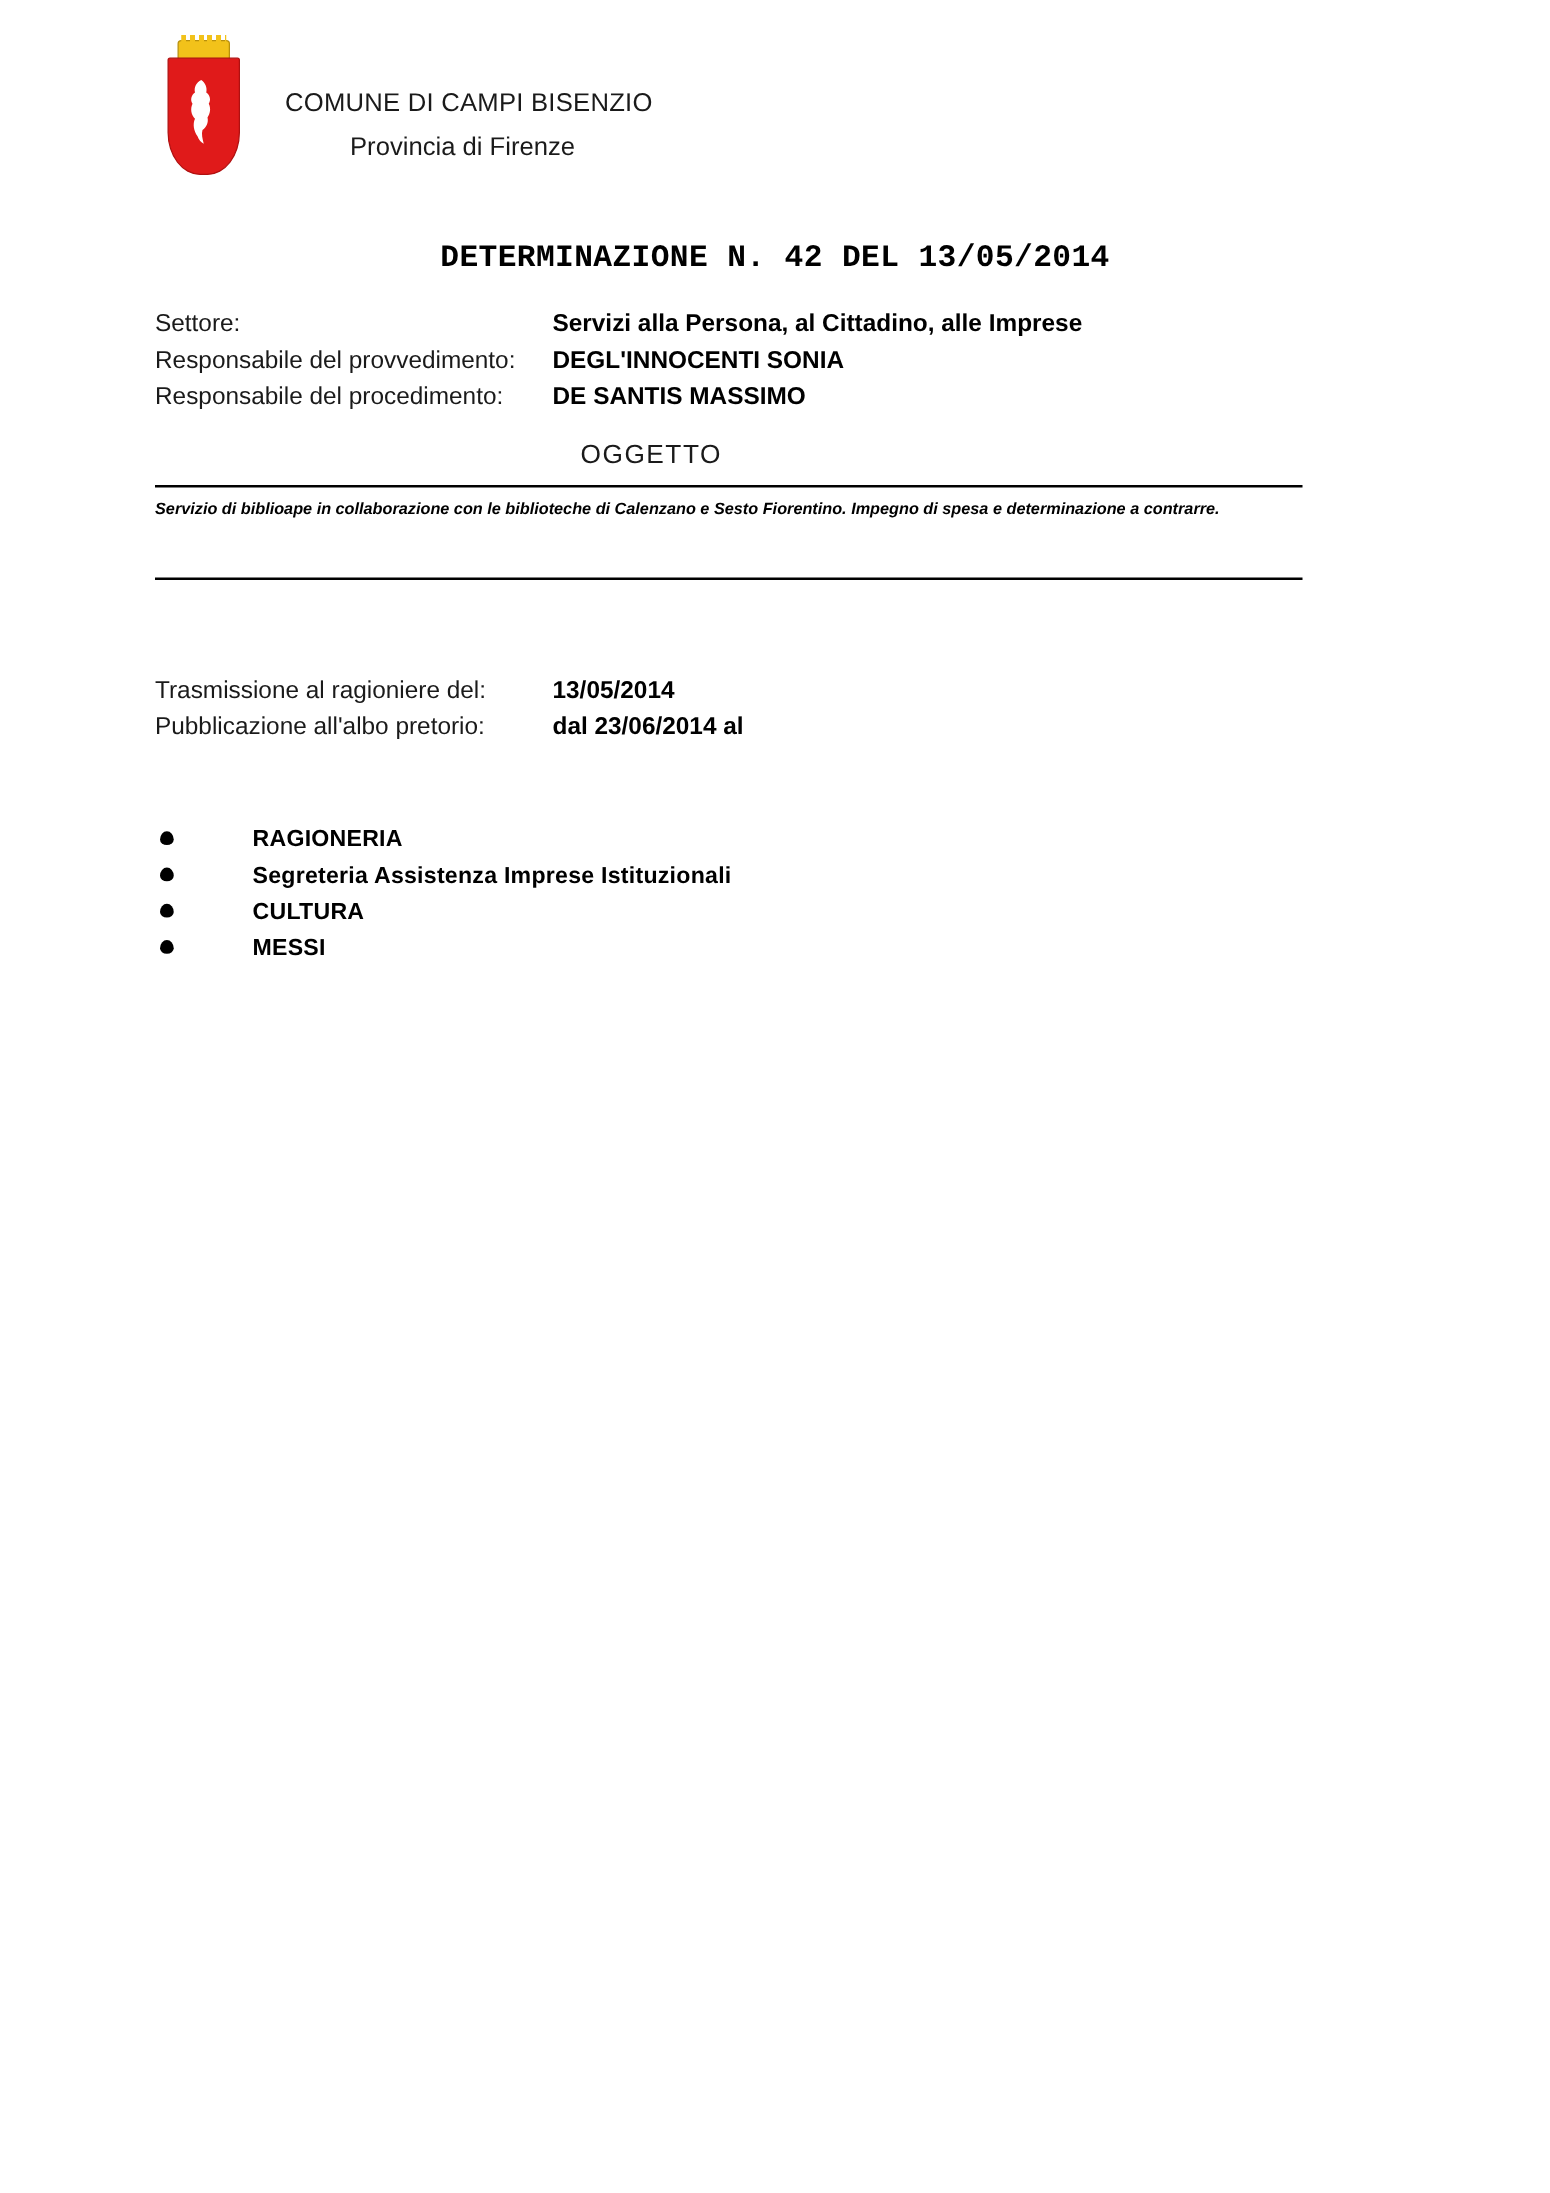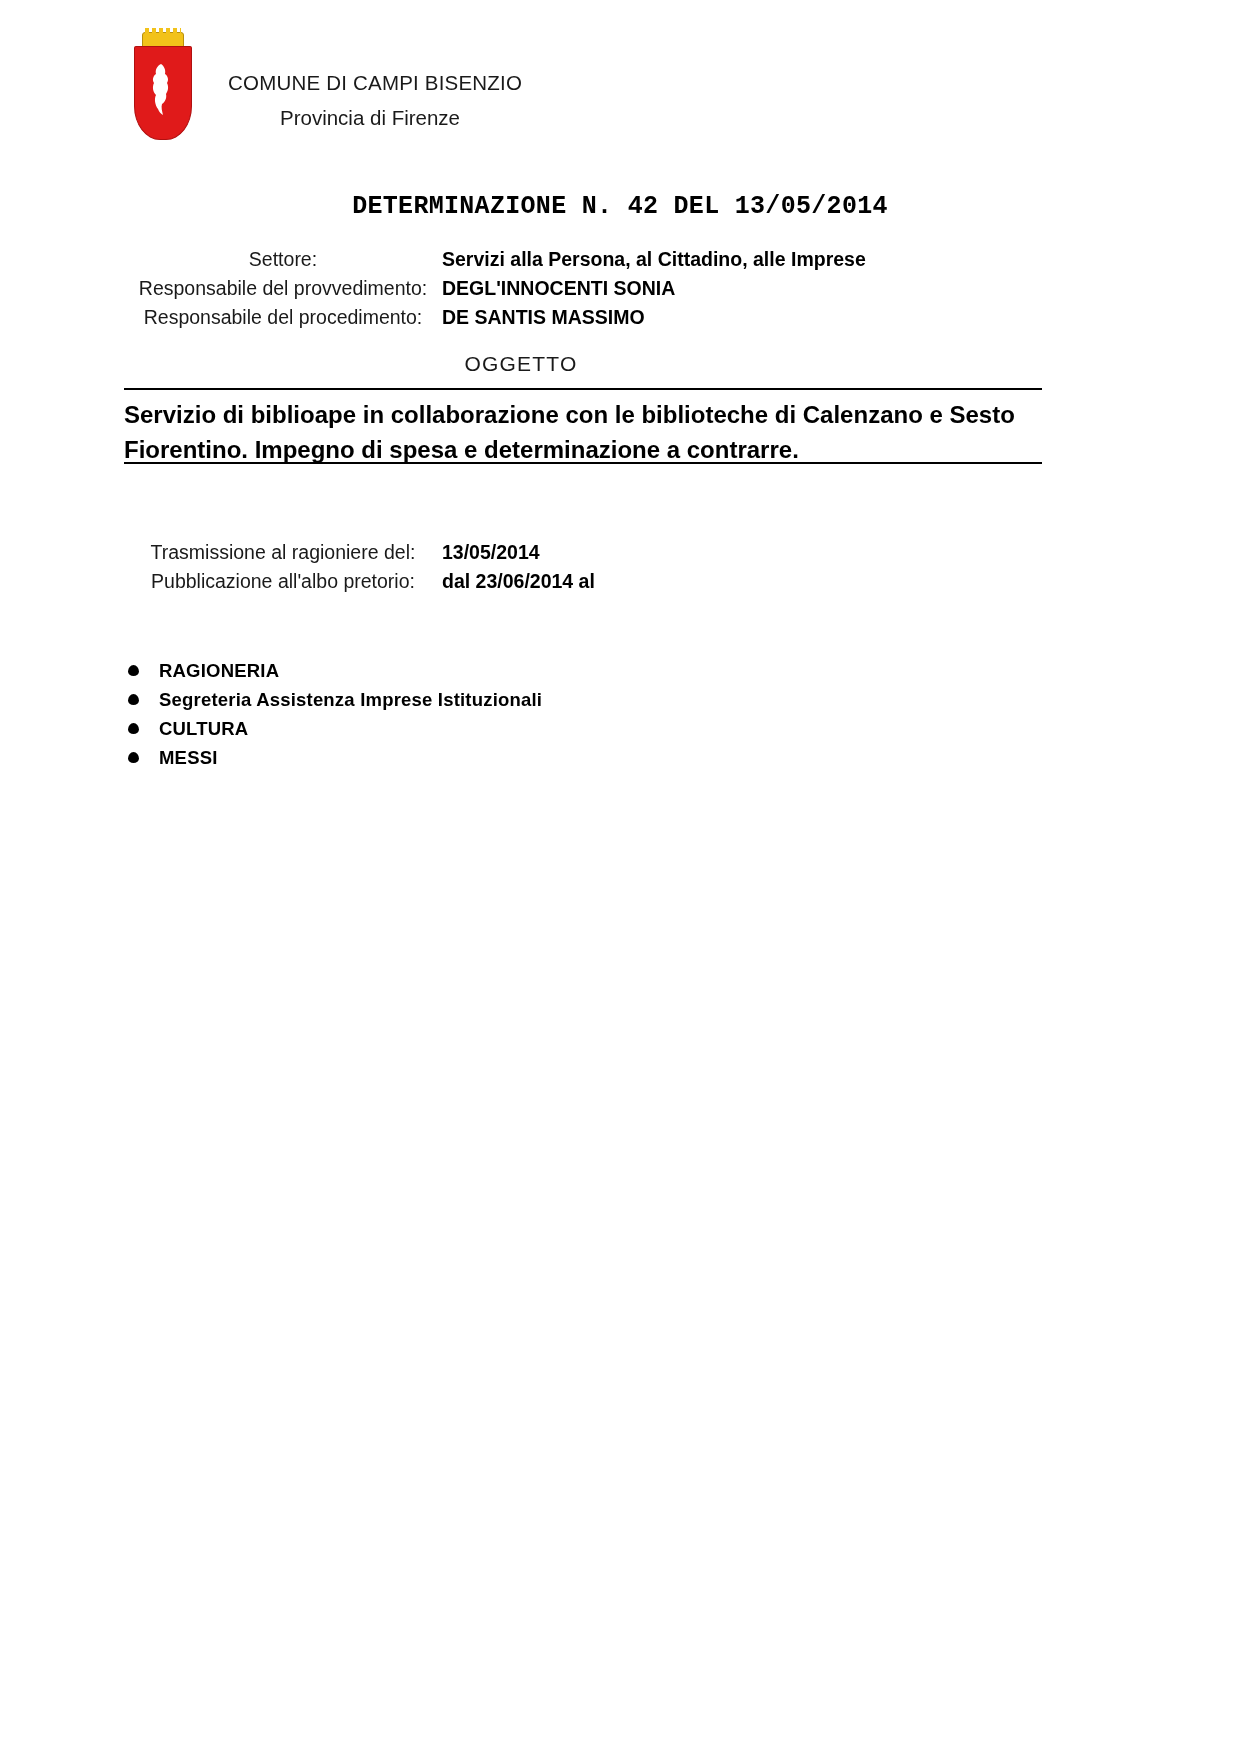--- a/index.html
+++ b/index.html
@@ -120,21 +120,20 @@
   .meta-row {
     display: flex;
     align-items: baseline;
     margin-bottom: 6px;
   }
   .meta-label {
     width: 318px;
     flex: 0 0 318px;
     font-size: 19.5px;
     color: #1a1a1a;
-    text-align: center;
   }
   .meta-value {
     font-size: 19.5px;
     font-weight: bold;
     color: #000;
   }
 
   
   .section-heading {
     position: absolute;
@@ -155,23 +154,24 @@
     height: 0;
   }
   #rule-top { top: 388px; }
   #rule-bottom { top: 462px; }
 
   .oggetto-text {
     position: absolute;
     top: 398px;
     left: 124px;
     width: 918px;
-    font-size: 24px;
+    font-size: 13px;
     font-weight: bold;
     line-height: 1.45;
+    font-style: italic;
   }
 
   
   .dates {
     position: absolute;
     top: 541px;
     left: 124px;
     width: 950px;
   }
 
@@ -184,20 +184,21 @@
     left: 124px;
     list-style: none;
     margin: 0;
     padding: 0;
   }
   .dest-item {
     display: flex;
     align-items: center;
     height: 27px;
     margin-bottom: 2px;
+    gap: 43px;
   }
   .dest-bullet {
     width: 11px;
     height: 11px;
     background: #000;
     border-radius: 50% 50% 50% 50% / 60% 60% 40% 40%;
     flex: 0 0 auto;
     margin-right: 20px;
     margin-left: 4px;
   }

